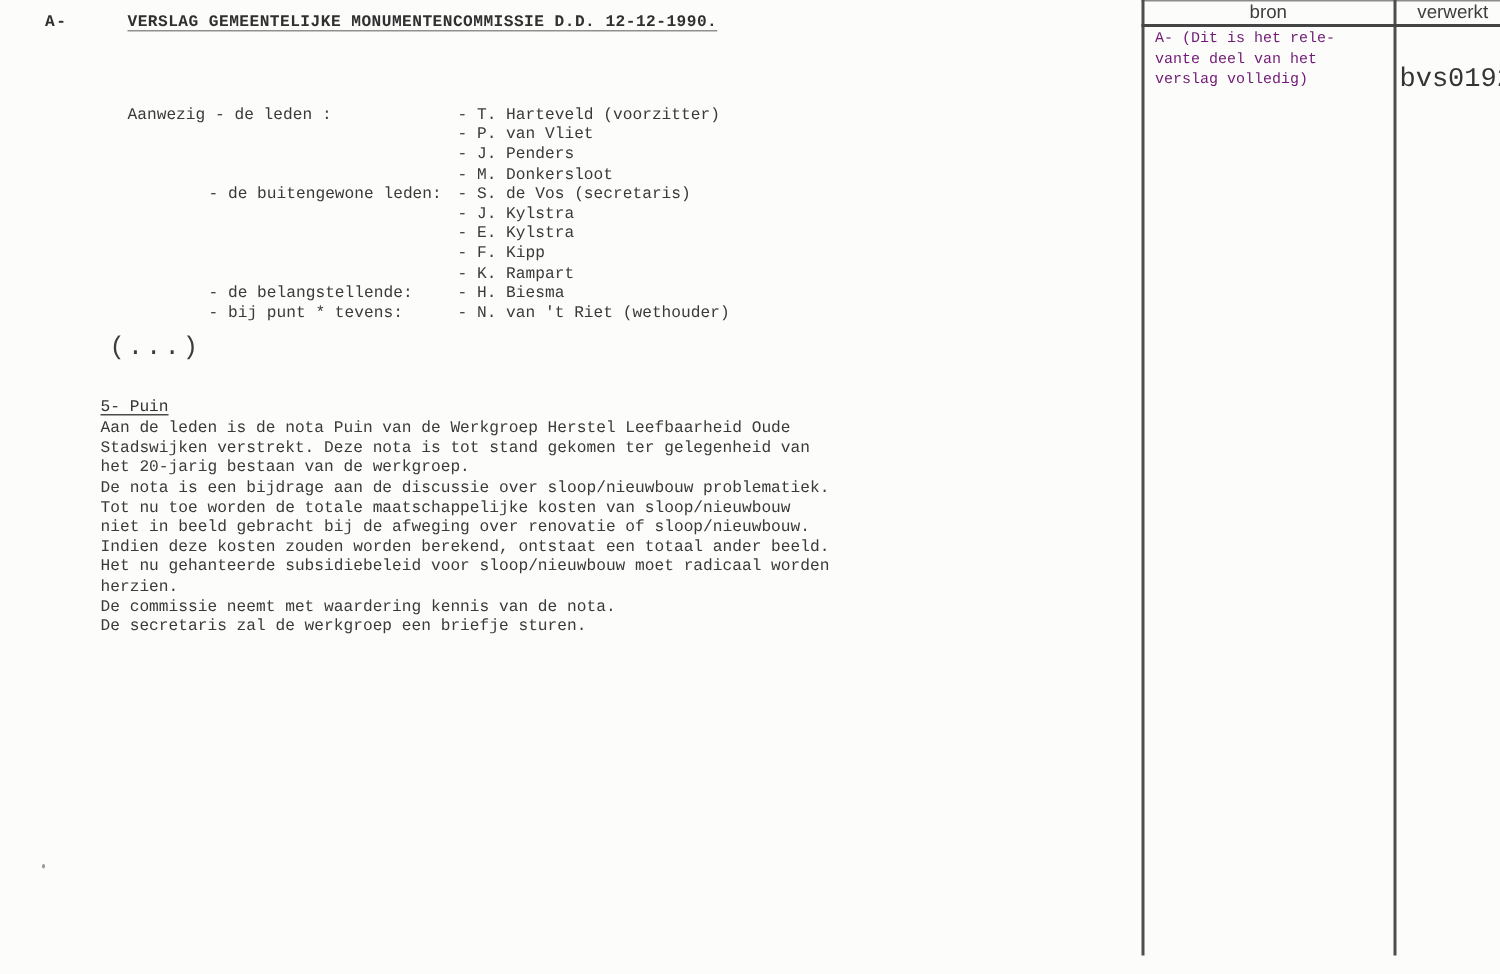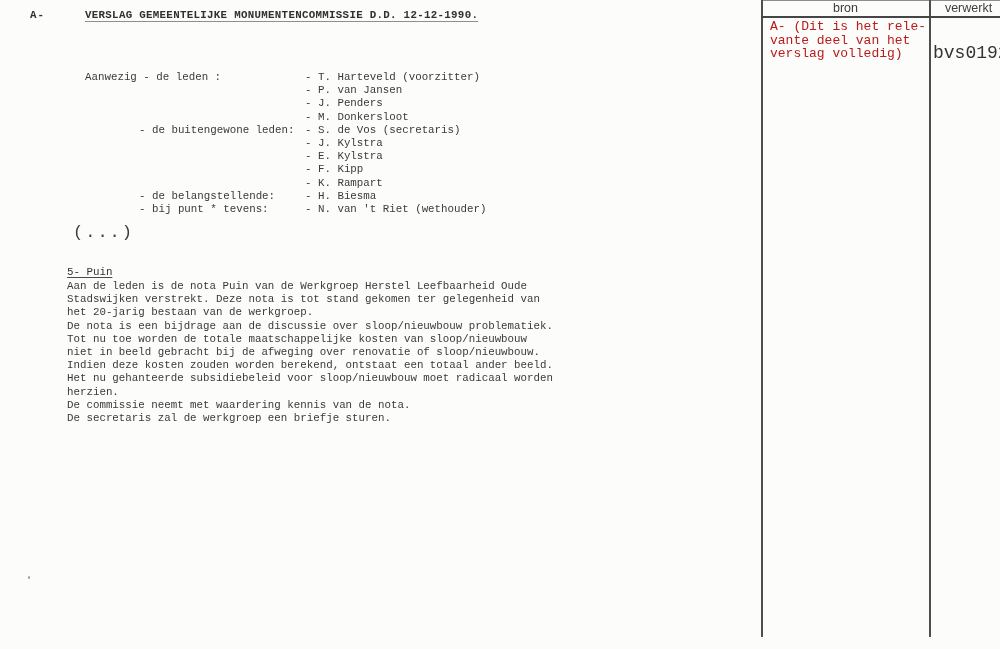--- a/index.html
+++ b/index.html
@@ -34,38 +34,38 @@
   .sb-line-divider{position:absolute;left:929px;top:0;width:1.6px;height:637px;background:#4e4e4e;}
   .sb-top-border{position:absolute;left:761px;top:0;width:239px;height:1.2px;background:#8c8c8c;}
   .sb-header-underline{position:absolute;left:761px;top:16px;width:239px;height:1.6px;background:#454545;}
   .sb-header{
     position:absolute;top:2px;height:13px;
     font-family:"Liberation Sans","DejaVu Sans",sans-serif;
     font-size:12.5px;line-height:13px;color:#3e3e3e;text-align:center;
   }
   .sb-header-bron{left:762px;width:167px;}
   .sb-header-verwerkt{left:930px;width:77px;}
-  .sb-note{position:absolute;left:770px;top:20px;width:158px;font-size:13px;line-height:13.5px;color:#b91c1c;white-space:pre-line;}
+  .sb-note{position:absolute;left:770px;top:20px;width:158px;font-size:10px;line-height:13.5px;color:#701a75;white-space:pre-line;}
   .sb-code{position:absolute;left:933px;top:47px;font-size:18px;color:#343434;}
 </style>
 </head>
 <body>
 
 <div class="page">
 
   <span class="margin-marker">A-</span>
   <h1 class="doc-title">VERSLAG GEMEENTELIJKE MONUMENTENCOMMISSIE D.D. 12-12-1990.</h1>
 
   <div class="attendance">
     <div class="att-row">
       <span class="att-label att-label-main">Aanwezig - de leden :</span>
       <span class="att-name">- T. Harteveld (voorzitter)</span>
     </div>
     <div class="att-row">
-      <span class="att-name">- P. van Jansen</span>
+      <span class="att-name">- P. van Vliet</span>
     </div>
     <div class="att-row">
       <span class="att-name">- J. Penders</span>
     </div>
     <div class="att-row">
       <span class="att-name">- M. Donkersloot</span>
     </div>
     <div class="att-row">
       <span class="att-label att-label-indent">- de buitengewone leden:</span>
       <span class="att-name">- S. de Vos (secretaris)</span>

